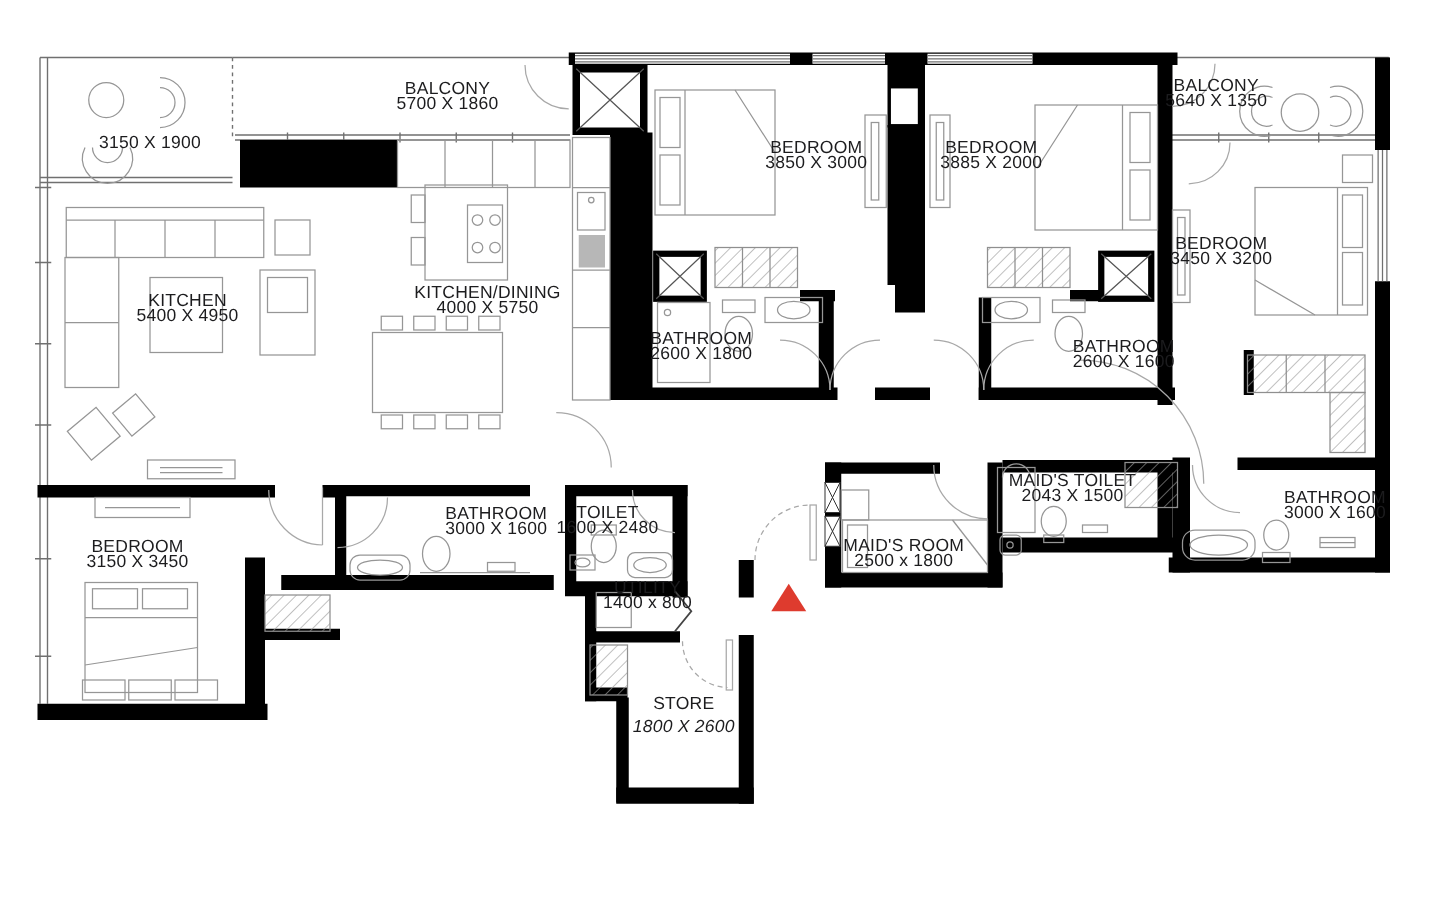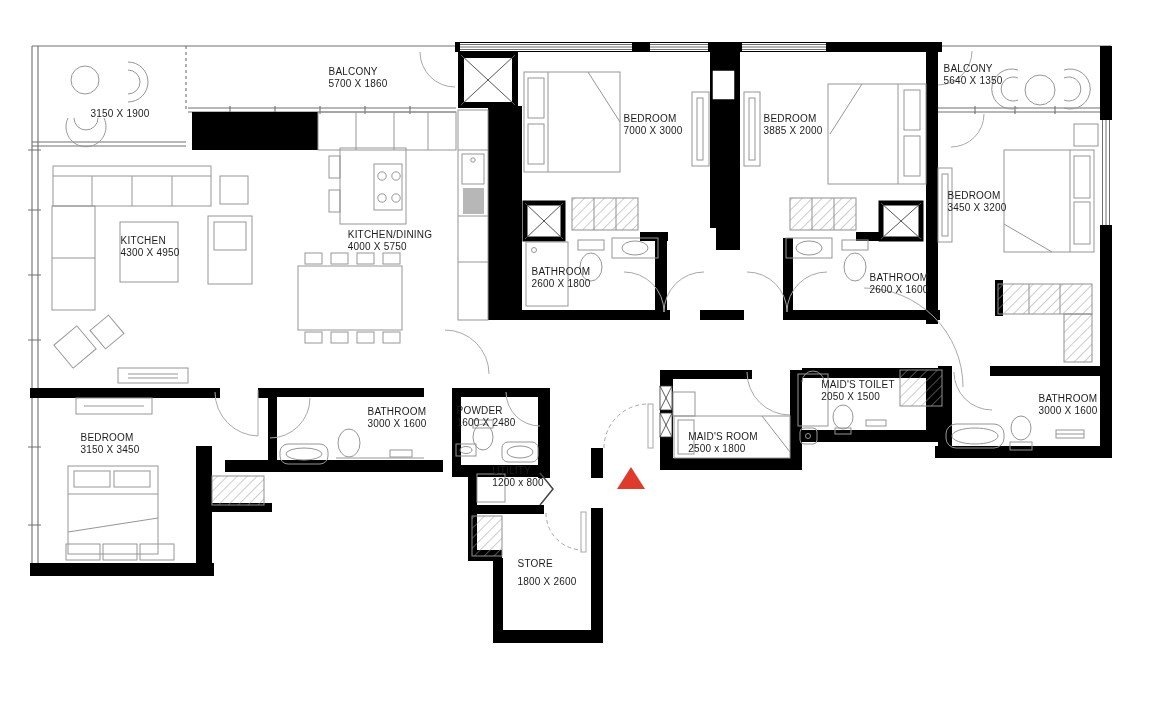--- a/index.html
+++ b/index.html
@@ -1,22 +1,22 @@
 <!DOCTYPE html>
 <html><head>
 <meta charset="utf-8">
 <style>
   html,body{margin:0;padding:0;background:#ffffff;}
   .stage{position:relative;width:1152px;height:728px;background:#ffffff;overflow:hidden;
          font-family:"Liberation Sans", sans-serif;}
   .stage svg{position:absolute;left:0;top:0;}
-  .lbl{position:absolute;transform:translate(-50%,-50%);text-align:left;
-       font-size:10px;line-height:11.5px;letter-spacing:.2px;color:#1c1c1e;
+  .lbl{position:absolute;transform:translate(-50%,-50%);text-align:center;
+       font-size:14px;line-height:11.5px;letter-spacing:.2px;color:#1c1c1e;
        white-space:nowrap;font-family:"Liberation Sans", sans-serif;}
-  .lbl .gap{margin-top:6px;}
+  .lbl .gap{margin-top:6px;font-style:italic;}
 </style>
 </head>
 <body>
 
 <div class="stage">
 
 <svg width="1152" height="728" viewBox="0 0 1152 728">
   <defs>
     <pattern id="hatch" width="7" height="7" patternUnits="userSpaceOnUse" patternTransform="rotate(45)">
       <line x1="0" y1="0" x2="0" y2="7" stroke="#9a9a9a" stroke-width="1"></line>
@@ -298,29 +298,29 @@
 
 <div class="lbl" style="left:120px;top:114px">
   <div>3150 X 1900</div>
 </div>
 <div class="lbl" style="left:358px;top:77px">
   <div>BALCONY</div>
   <div>5700 X 1860</div>
 </div>
 <div class="lbl" style="left:150px;top:246px">
   <div>KITCHEN</div>
-  <div>4300 X 4950</div>
+  <div>5400 X 4950</div>
 </div>
 <div class="lbl" style="left:390px;top:240px">
   <div>KITCHEN/DINING</div>
   <div>4000 X 5750</div>
 </div>
 <div class="lbl" style="left:653px;top:124px">
   <div>BEDROOM</div>
-  <div>7000 X 3000</div>
+  <div>3850 X 3000</div>
 </div>
 <div class="lbl" style="left:793px;top:124px">
   <div>BEDROOM</div>
   <div>3885 X 2000</div>
 </div>
 <div class="lbl" style="left:973px;top:74px">
   <div>BALCONY</div>
   <div>5640 X 1350</div>
 </div>
 <div class="lbl" style="left:977px;top:201px">
@@ -341,33 +341,33 @@
 </div>
 <div class="lbl" style="left:110px;top:443px">
   <div>BEDROOM</div>
   <div>3150 X 3450</div>
 </div>
 <div class="lbl" style="left:397px;top:417px">
   <div>BATHROOM</div>
   <div>3000 X 1600</div>
 </div>
 <div class="lbl" style="left:486px;top:416px">
-  <div>POWDER</div>
+  <div>TOILET</div>
   <div>1600 X 2480</div>
 </div>
 <div class="lbl" style="left:518px;top:476px">
   <div>UTILITY</div>
-  <div>1200 x 800</div>
+  <div>1400 x 800</div>
 </div>
 <div class="lbl" style="left:547px;top:572px">
   <div>STORE</div>
   <div class="gap">1800 X 2600</div>
 </div>
 <div class="lbl" style="left:723px;top:442px">
   <div>MAID'S ROOM</div>
   <div>2500 x 1800</div>
 </div>
 <div class="lbl" style="left:858px;top:390px">
   <div>MAID'S TOILET</div>
-  <div>2050 X 1500</div>
+  <div>2043 X 1500</div>
 </div>
 
 </div>
 
 </body></html>

